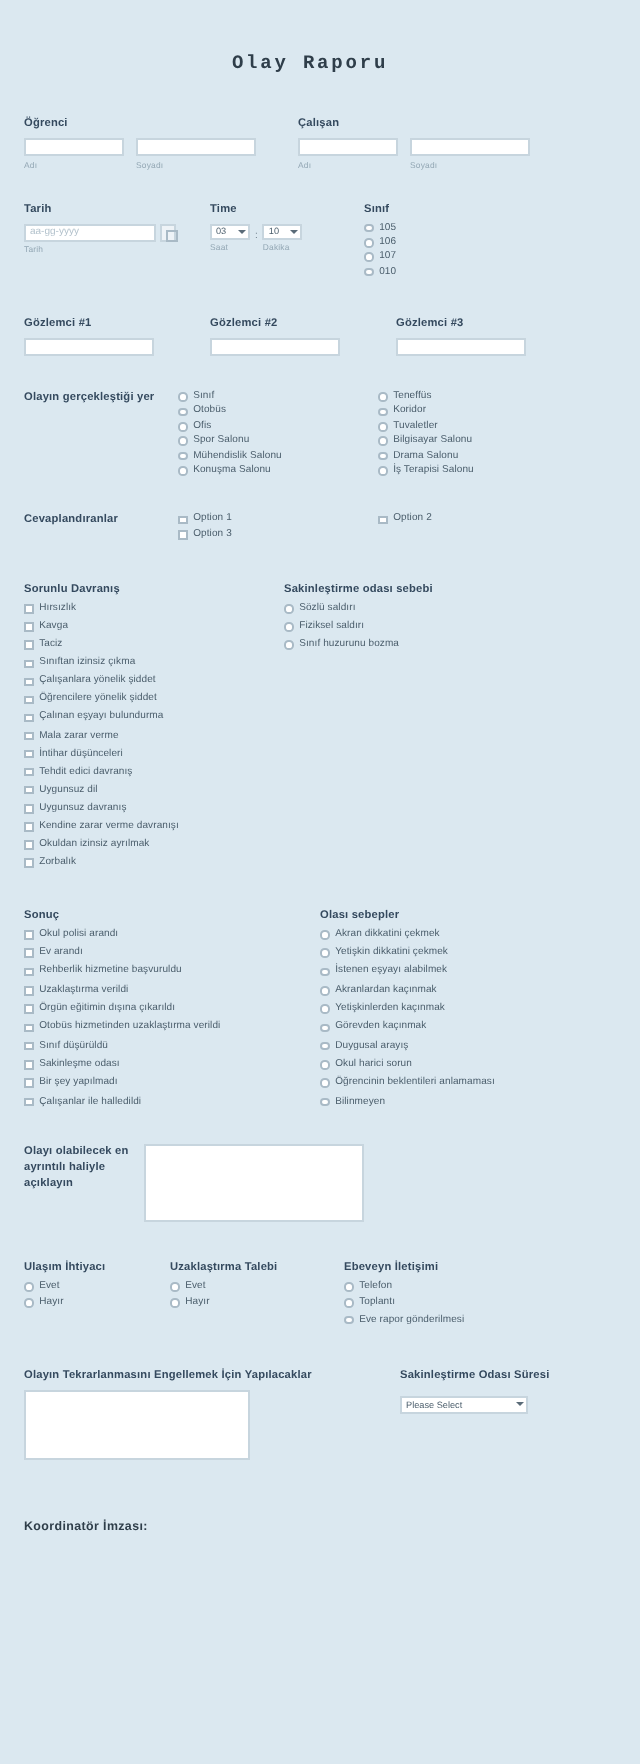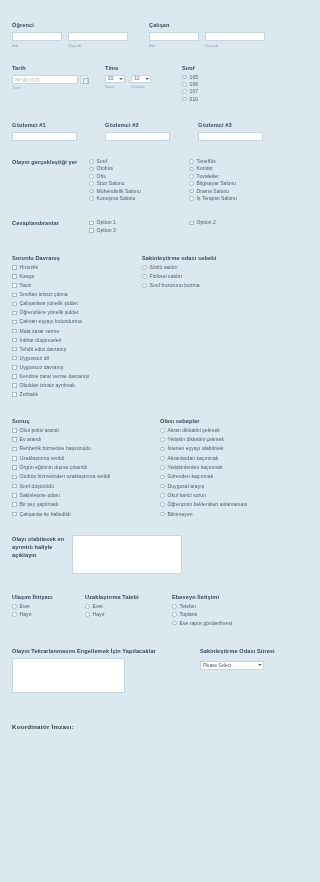--- a/index.html
+++ b/index.html
@@ -115,20 +115,21 @@
     border-top-width: 1.6px;
   }
   .colon { font-size: 5px; color: #6b7c89; margin: 0 2.5px; padding-bottom: 1px; }
   .coord { font-weight: bold; font-size: 6.2px; color: #2f3e4a; letter-spacing: .2px; }
 </style>
 </head>
 <body>
 
 <div>
 
+  <div class="page-title">Olay Raporu</div>
 
   <div class="form">
 
     <div class="row" style="margin-top:22px;">
       <div style="width:128px;">
         <div class="legend">Öğrenci</div>
         <div style="display:flex; gap:6px;">
           <div style="width:50px;">
             <input class="txt" value="" style="">
             <div class="sub">Adı</div>

